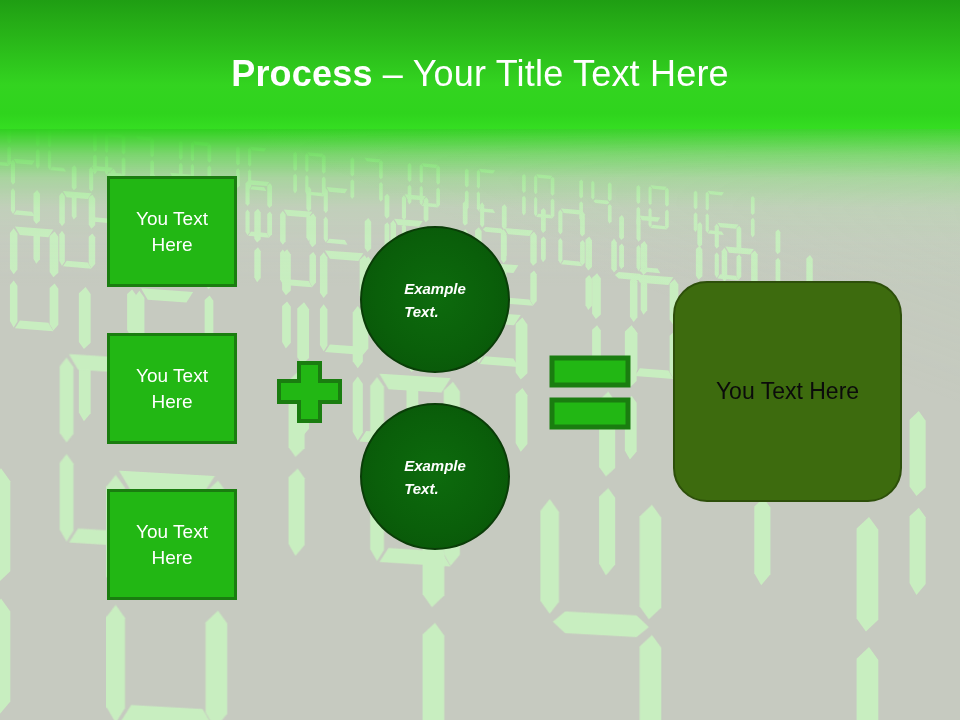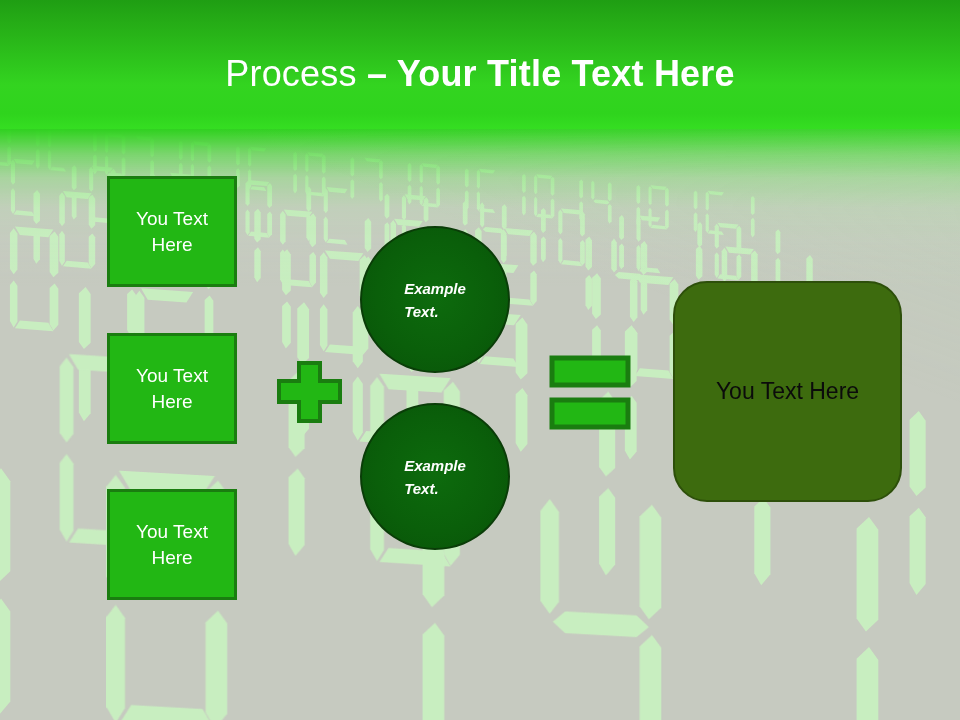--- a/index.html
+++ b/index.html
@@ -72,22 +72,22 @@
     left: 0;
     top: 52px;
     width: 960px;
     text-align: center;
     color: #ffffff;
     font-size: 36px;
     line-height: 44px;
     letter-spacing: 0.2px;
     white-space: nowrap;
   }
-  #title .t-bold { font-weight: normal; margin-top: 16px; }
-  #title .t-rest { font-weight: bold; }
+  #title .t-bold { font-weight: bold; margin-top: 16px; }
+  #title .t-rest { font-weight: normal; }
 
   
   .src-box {
     position: absolute;
     left: 107px;
     width: 130px;
     background: #22b714;
     border: 3px solid #1a7d10;
     box-sizing: border-box;
     color: #ffffff;

